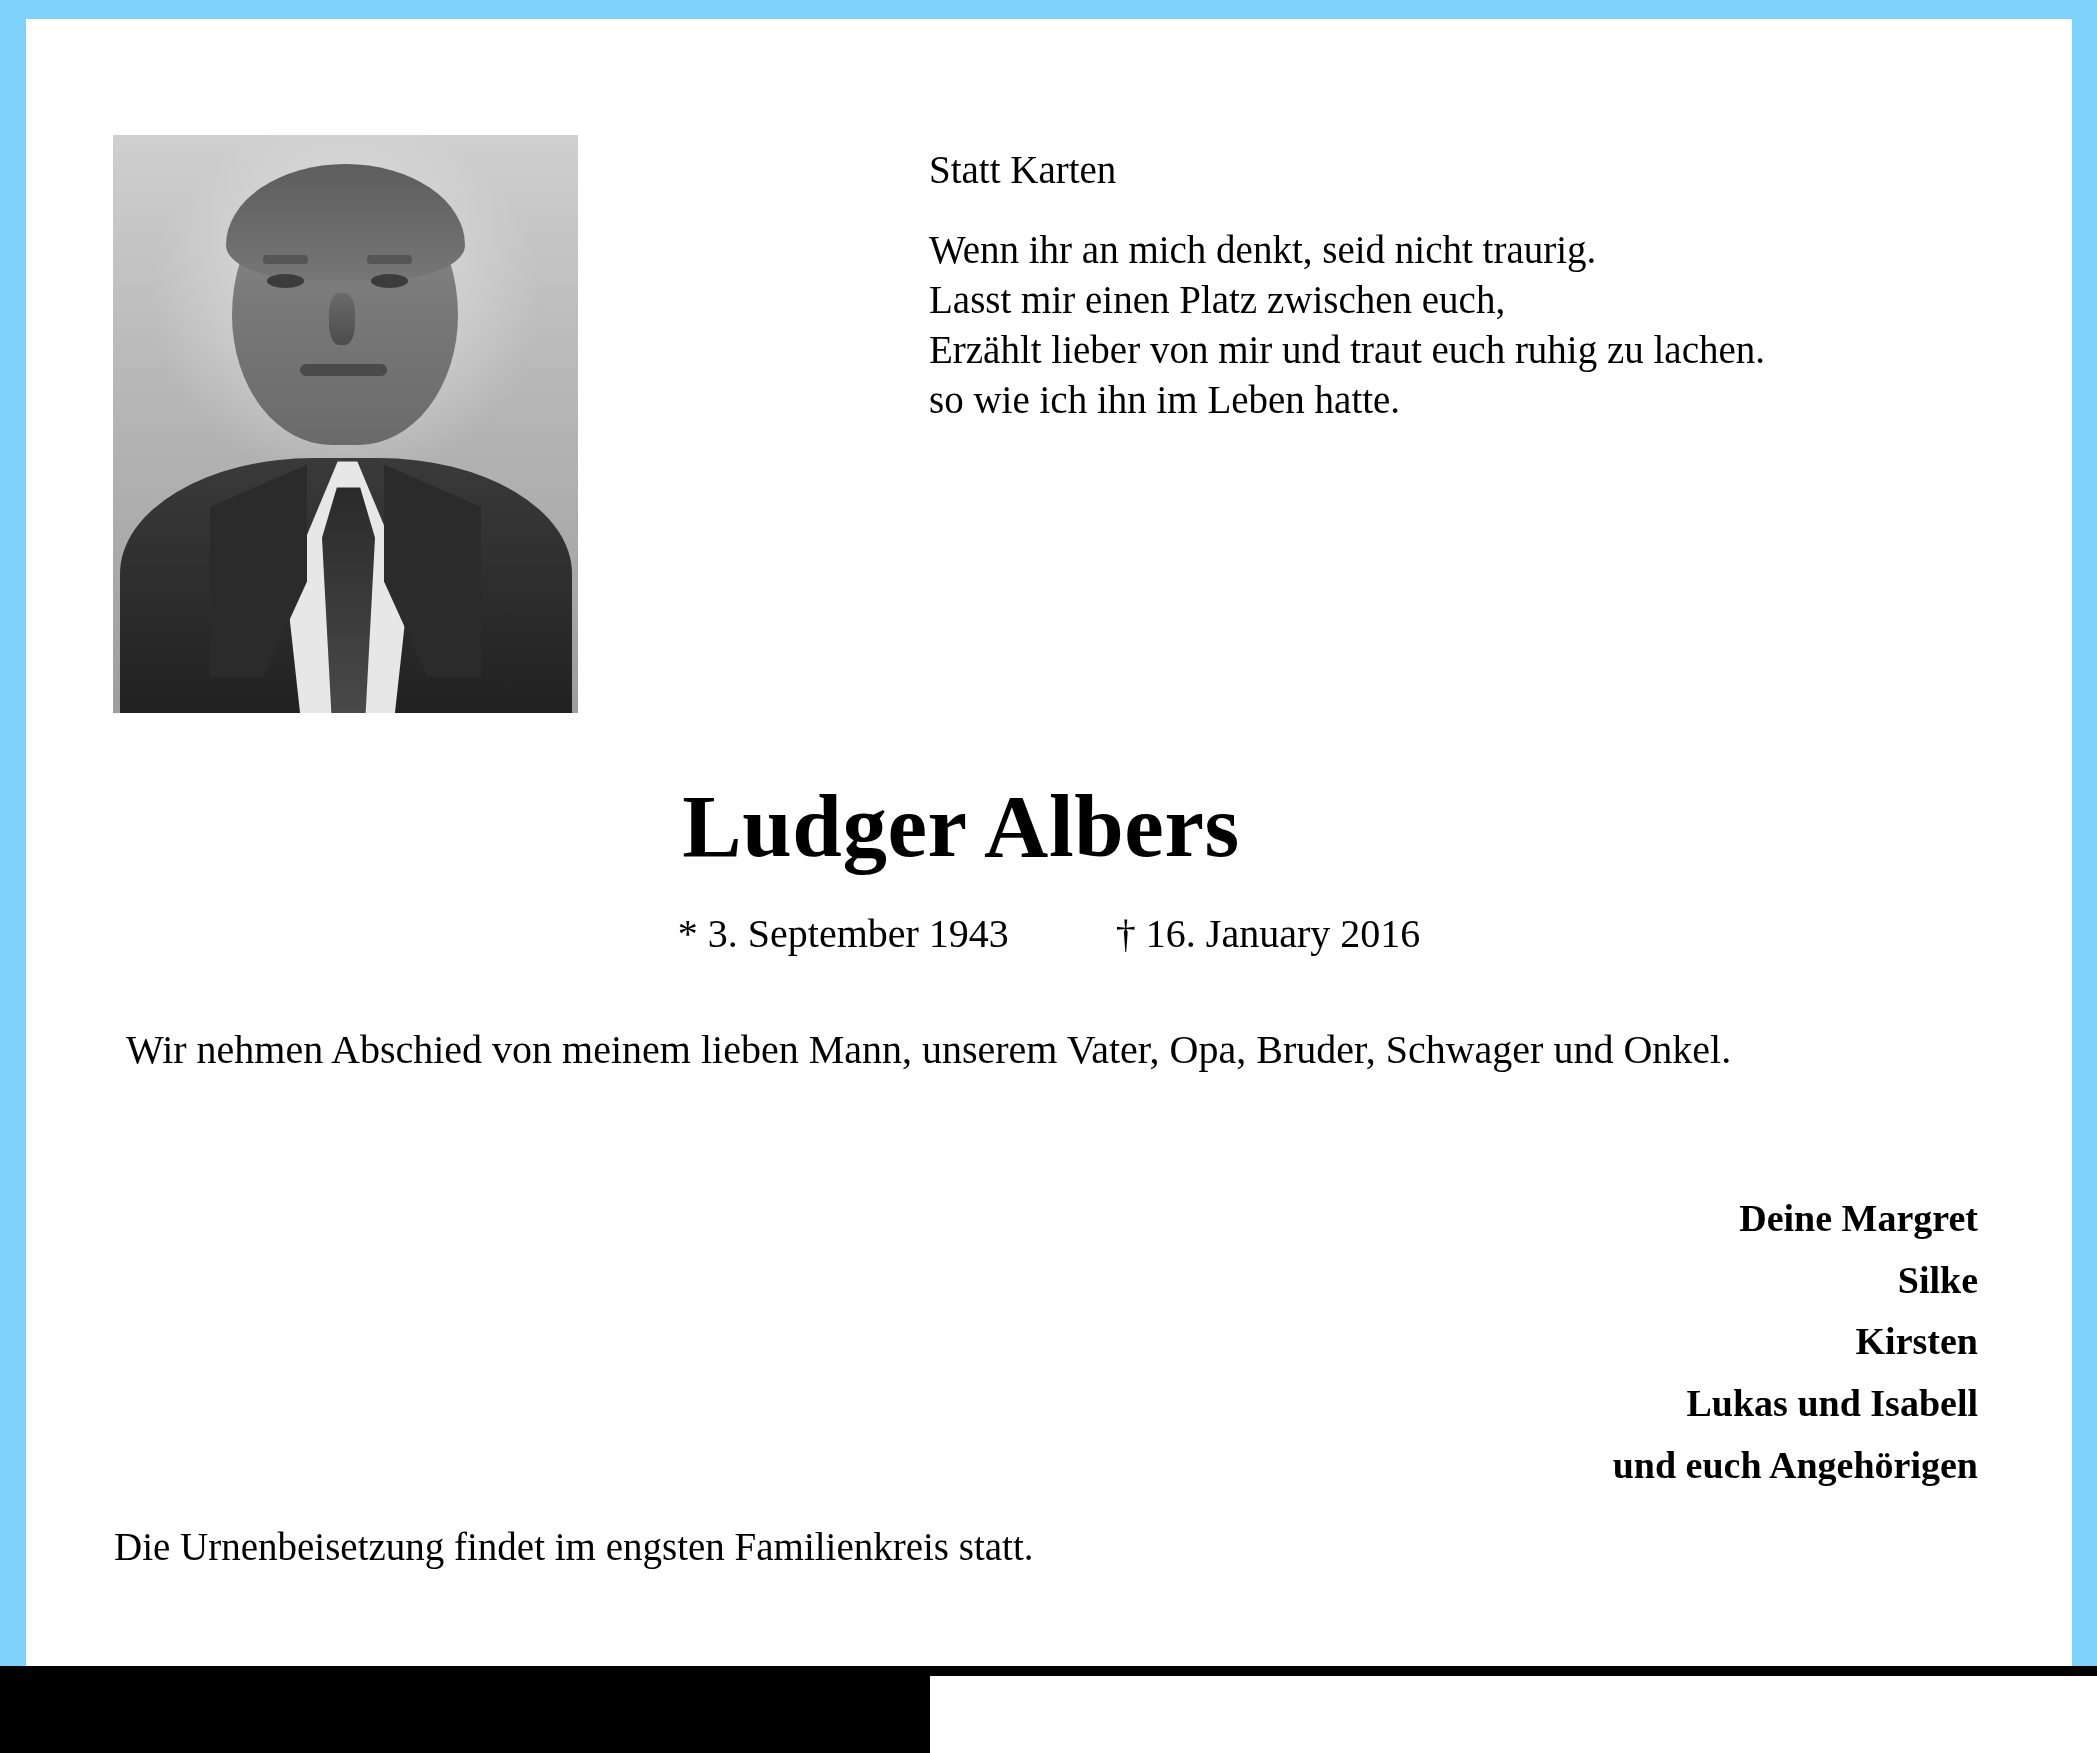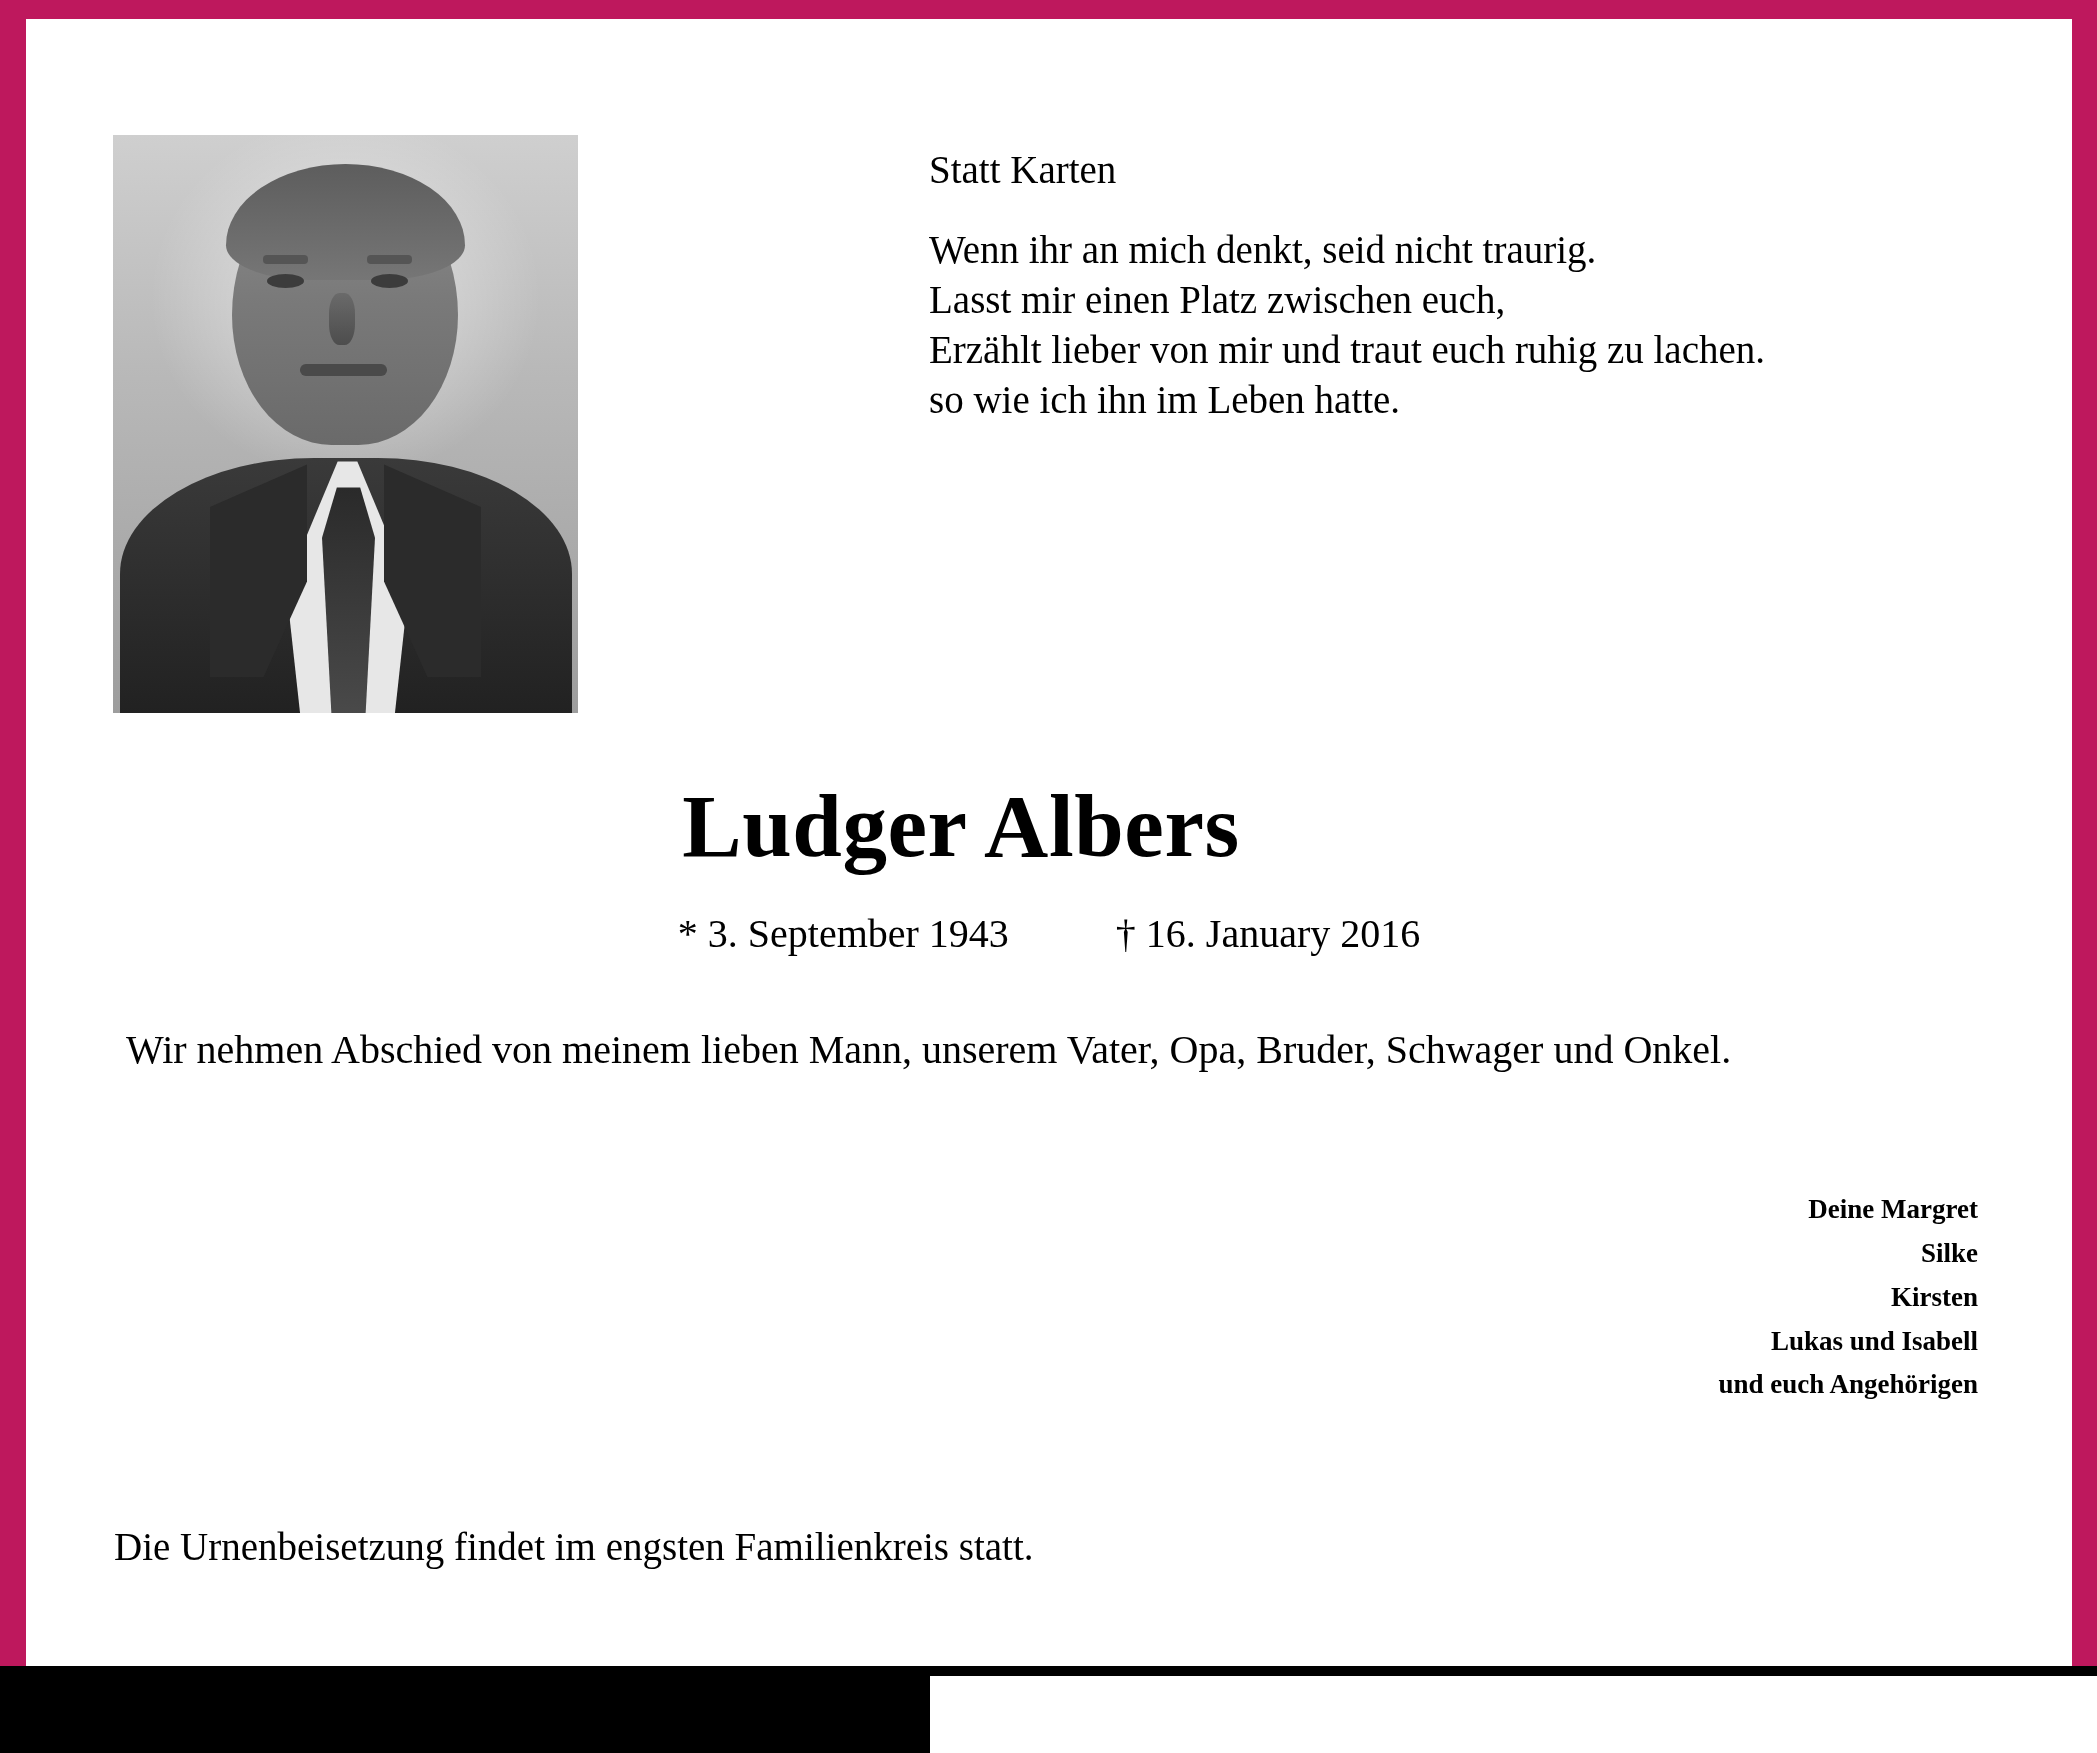--- a/index.html
+++ b/index.html
@@ -12,21 +12,21 @@
     height: 1753px;
     font-family: "Liberation Serif", serif;
     color: #000000;
     overflow: hidden;
   }
 
   .page {
     position: relative;
     width: 2097px;
     height: 1753px;
-    background: #be185d;
+    background: #7dd3fc;
   }
 
   
   .notice {
     position: absolute;
     left: 26px;
     top: 19.4px;
     width: 2046px;
     height: 1647px;
     background: #ffffff;
@@ -204,21 +204,21 @@
     line-height: 1.33;
     text-align: justify;
   }
 
   .family {
     position: absolute;
     right: 94px;
     top: 1169px;
     width: 775px;
     text-align: right;
-    font-size: 27px;
+    font-size: 38px;
     font-weight: bold;
     line-height: 1.62;
   }
   .family div { white-space: nowrap; }
 
   .footer-note {
     position: absolute;
     left: 88px;
     top: 1505px;
     width: 1873px;

